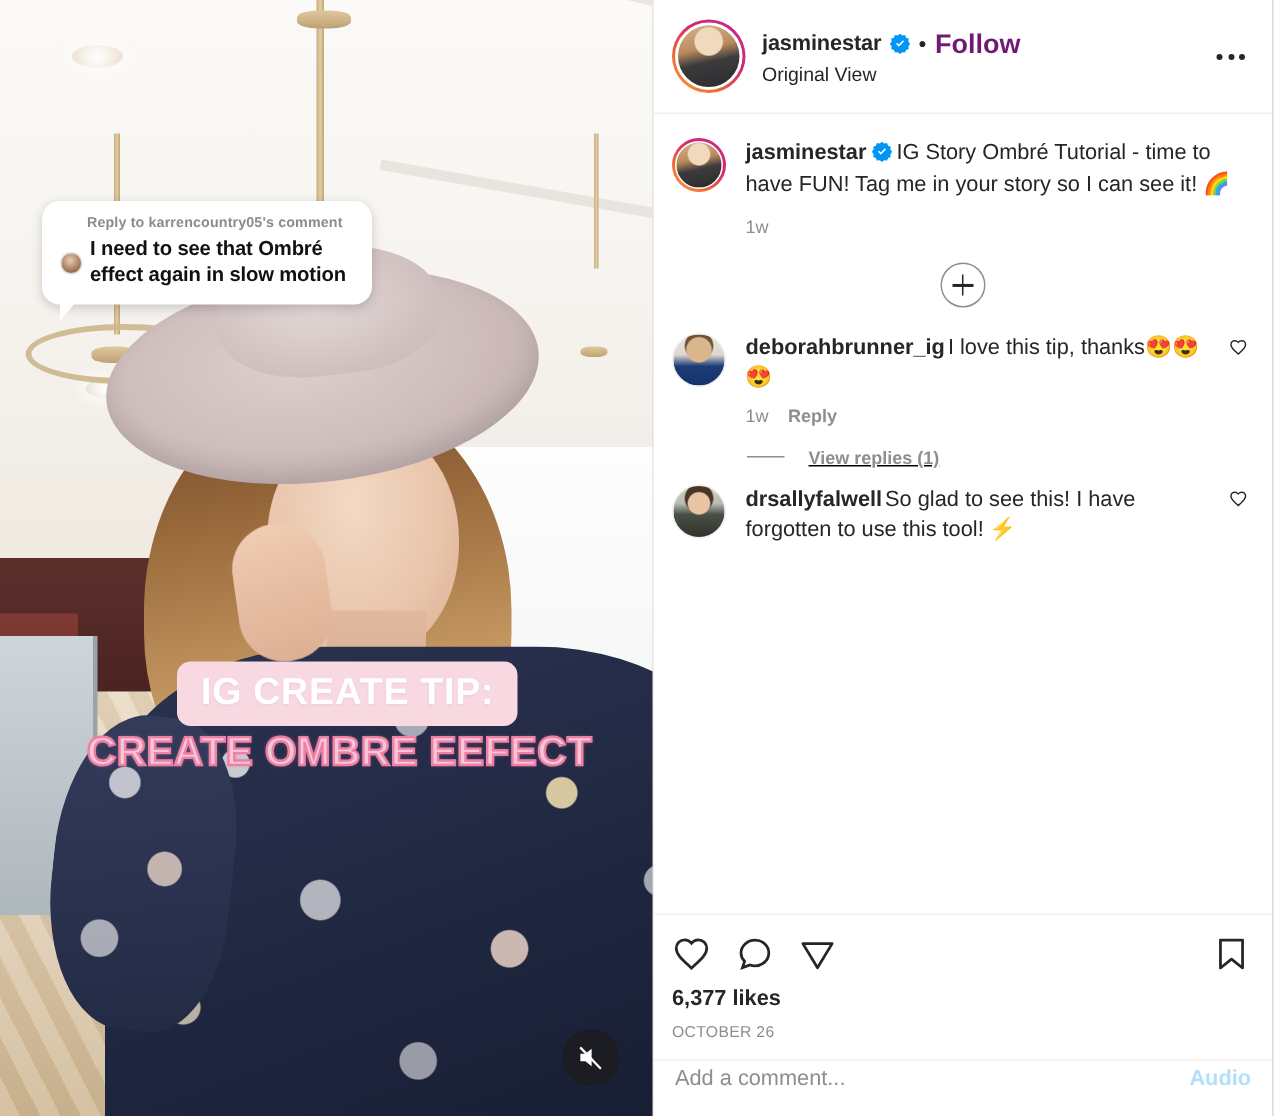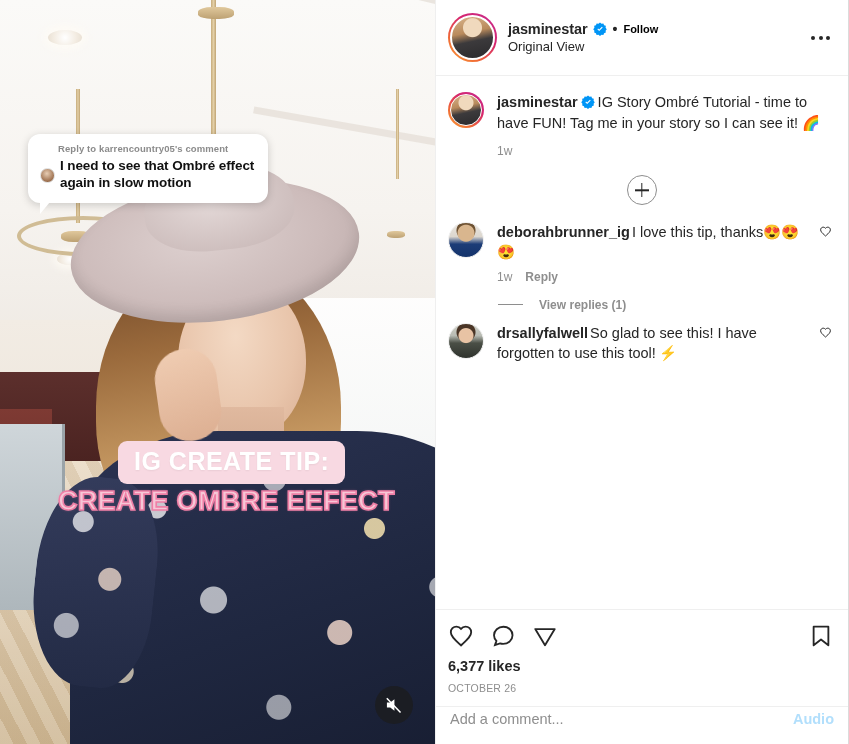--- a/index.html
+++ b/index.html
@@ -161,21 +161,21 @@
     position: absolute; left: 36%; top: 32%;
     width: 62px; height: 92px; border-radius: 30px;
     background: linear-gradient(170deg,#f0cdb3,#dcae91);
     transform: rotate(-8deg);
     filter: blur(.4px);
   }
 
   
   .reply-bubble {
     position: absolute; left: 28px; top: 134px;
-    width: 240px;
+    width: 220px;
     background: #fff;
     border-radius: 12px;
     padding: 9px 12px 11px;
     box-shadow: 0 2px 8px rgba(0,0,0,.18);
   }
   .reply-bubble::after {
     content: ""; position: absolute; left: 12px; bottom: -11px;
     border-width: 12px 10px 0 0; border-style: solid;
     border-color: #fff transparent transparent transparent;
   }
@@ -251,21 +251,21 @@
       linear-gradient(168deg,#d8b48b 0%,#b98a5c 38%,#3c3a3c 58%,#2b2a2c 100%);
   }
   .s-head-txt { margin-left: 11px; flex: 1 1 auto; min-width: 0; }
   .line1 { display: flex; align-items: center; gap: 5px; }
   .uname {
     font-size: 14.5px; font-weight: 700; color: #262626; letter-spacing: -.1px;
   }
   .verified { width: 14px; height: 14px; flex: 0 0 14px; display: block; }
   .dot-sep { color: #262626; font-size: 14px; font-weight: 600; margin: 0 1px; }
   .follow {
-    font-size: 11px; font-weight: 700; color: #000000; cursor: pointer;
+    font-size: 18px; font-weight: 700; color: #701a75; cursor: pointer;
   }
   .audio { font-size: 13px; color: #262626; margin-top: 2px; }
   .kebab {
     flex: 0 0 auto; display: flex; gap: 3.5px; padding: 8px 4px 8px 10px; cursor: pointer;
   }
   .kebab i { width: 4px; height: 4px; border-radius: 50%; background: #262626; display:block; }
 
   .s-body { flex: 1 1 auto; overflow: hidden; padding: 0; }
 
   .caption-row { display: flex; padding: 16px 13px 0 12px; }
@@ -318,20 +318,21 @@
   .cmt-meta { display: flex; align-items: center; gap: 13px; margin-top: 7px; }
   .cmt-meta .t { font-size: 12px; color: #8e8e8e; }
   .cmt-meta .r { font-size: 12px; color: #8e8e8e; font-weight: 600; cursor: pointer; }
   .cmt-like { flex: 0 0 auto; padding: 3px 2px 0 8px; cursor: pointer; }
   .cmt-like svg { width: 13px; height: 13px; display: block; }
 
   .replies {
     display: flex; align-items: center; gap: 16px;
     margin: 14px 0 0 62px;
     cursor: pointer;
+    text-decoration: underline;
   }
   .replies .rule { width: 25px; height: 1px; background: #8e8e8e; }
   .replies .lbl { font-size: 12px; font-weight: 600; color: #8e8e8e; }
 
   
   .s-actions { border-top: 1px solid #efefef; padding: 7px 14px 0 12px; flex: 0 0 auto; }
   .icons-row { display: flex; align-items: center; padding: 6px 0 4px; }
   .icons-left { display: flex; gap: 16px; align-items: center; }
   .iconbtn { cursor: pointer; display: block; }
   .iconbtn svg { display: block; }

